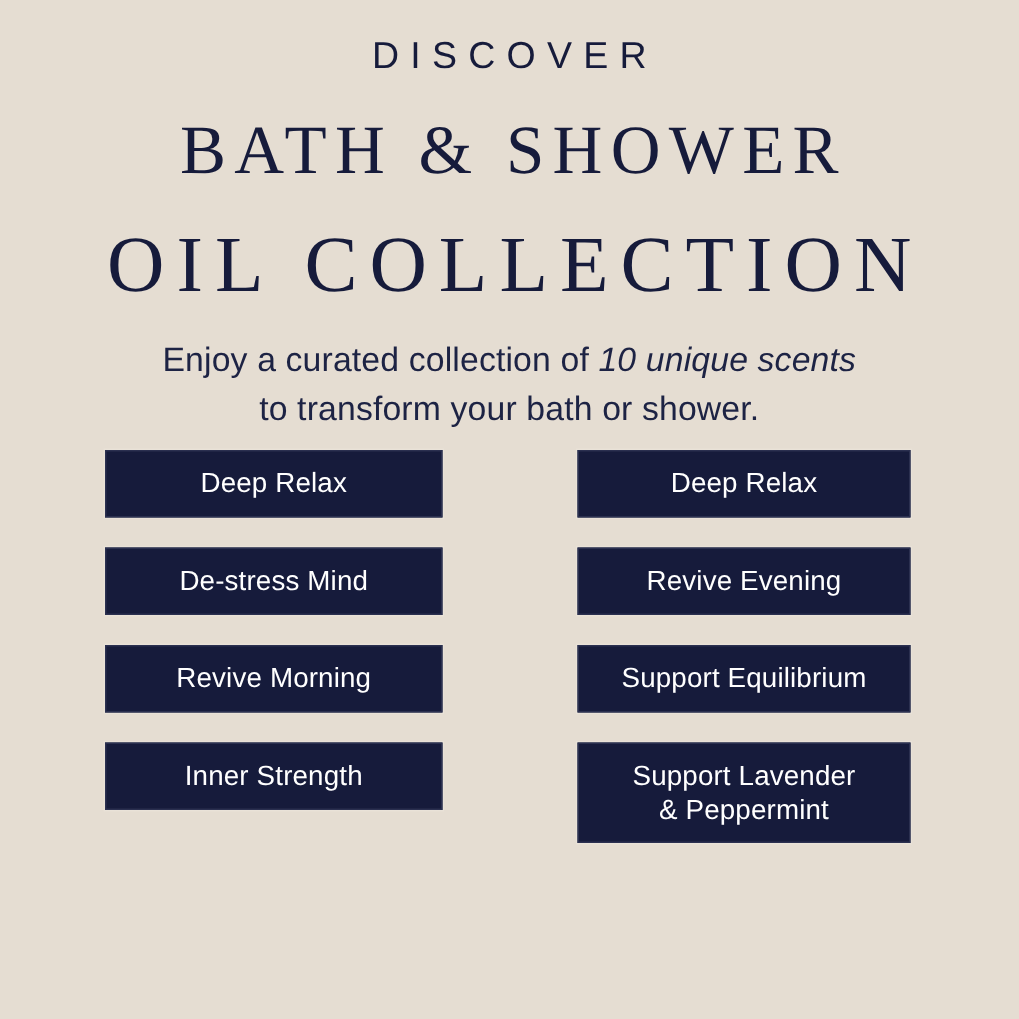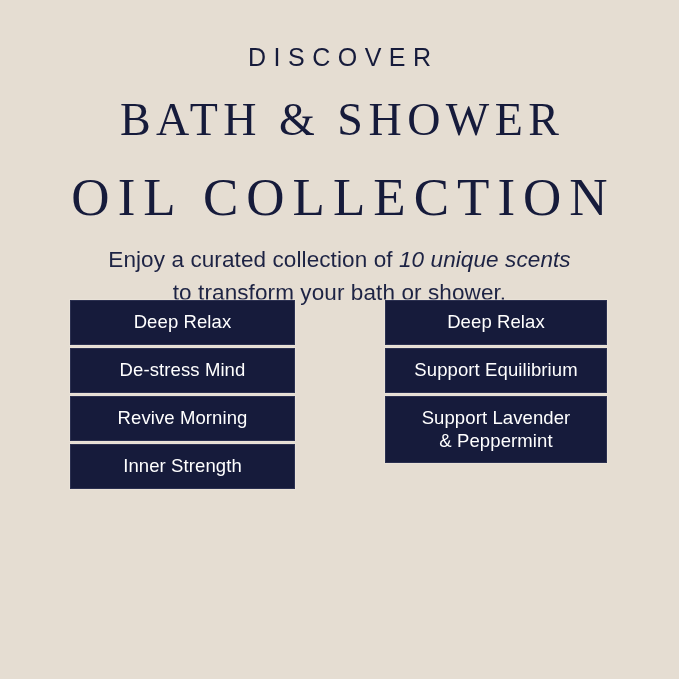--- a/index.html
+++ b/index.html
@@ -19,21 +19,21 @@
   .poster {
     position: relative;
     width: 679px;
     height: 679px;
     box-sizing: border-box;
     background: #e5ddd2;
   }
 
   
   .header {
-    padding-top: 44px;
+    padding-top: 24px;
     text-align: center;
   }
 
   .eyebrow {
     font-family: "Liberation Sans", sans-serif;
     font-size: 25px;
     font-weight: 400;
     letter-spacing: 7.5px;
     text-indent: 7.5px;
     color: #161b3b;
@@ -98,21 +98,21 @@
   }
   .scent-column.left  { width: 225px; }
   .scent-column.right { width: 222px; }
 
   .scent-chip {
     box-sizing: border-box;
     background: #161b3b;
     color: #ffffff;
     border: 1px solid #2b3050;
     height: 45px;
-    margin-bottom: 3px;
+    margin-bottom: 20px;
     display: flex;
     align-items: center;
     justify-content: center;
     text-align: center;
     font-family: "Liberation Sans", sans-serif;
     font-size: 18.5px;
     font-weight: 400;
     line-height: 1.22;
     letter-spacing: 0.1px;
     padding: 0 6px;
@@ -166,20 +166,23 @@
       <div class="scent-chip">
         <span class="chip-text">Inner Strength</span>
       </div>
     </div>
 
     <div class="scent-column right">
       <div class="scent-chip">
         <span class="chip-text">Deep Relax</span>
       </div>
       <div class="scent-chip">
+        <span class="chip-text">Revive Evening</span>
+      </div>
+      <div class="scent-chip">
         <span class="chip-text">Support Equilibrium</span>
       </div>
       <div class="scent-chip tall">
         <span>
           <span class="chip-text">Support Lavender</span>
           <span class="chip-text">&amp; Peppermint</span>
         </span>
       </div>
     </div>
 

